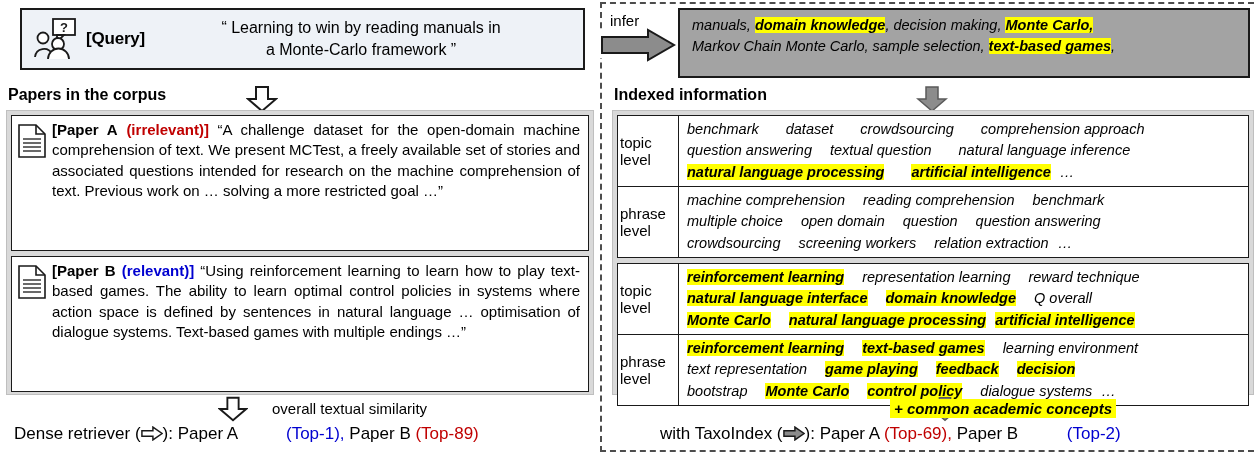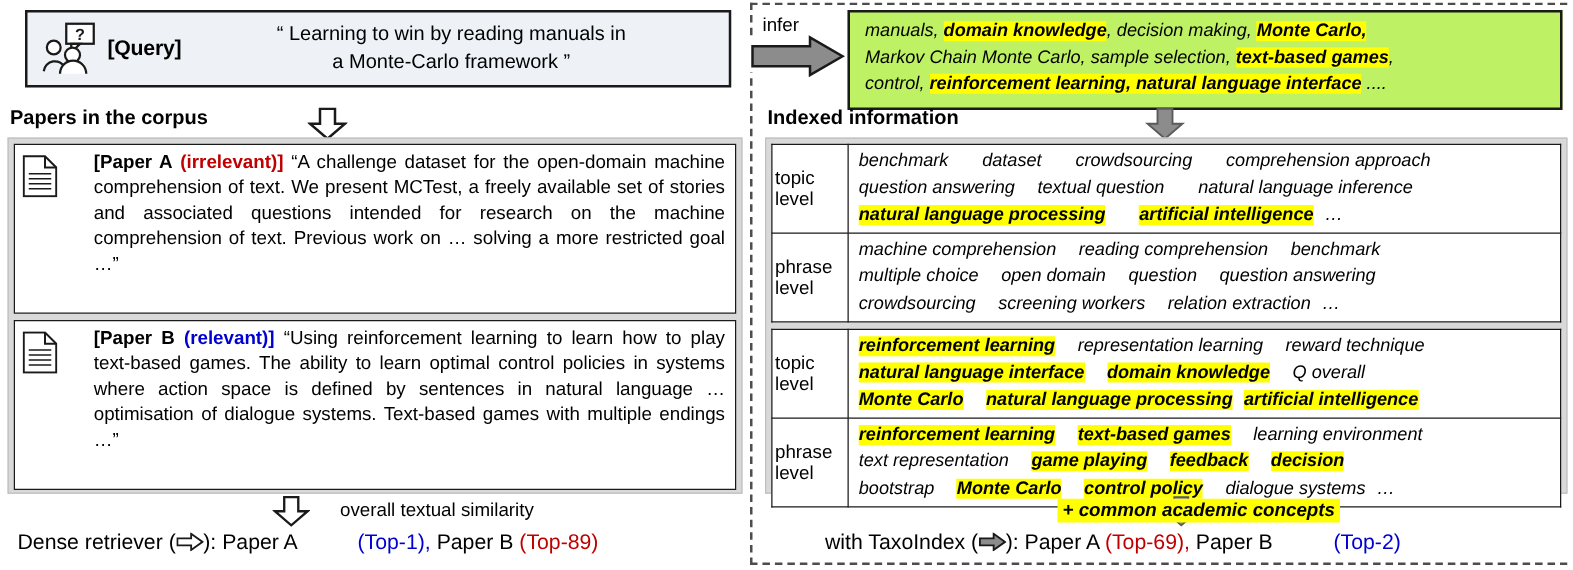--- a/index.html
+++ b/index.html
@@ -37,42 +37,42 @@
     border:2px dashed #4d4d4d;
     box-sizing:border-box;
     border-right:none;
     clip-path:inset(0 0 0 0);
   }
   
   #dash-gap{left:598px;top:30px;width:6px;height:28px;background:#fff;}
 
   
   #inferred-box{
-    left:678px;top:8px;width:572px;height:80px;
-    border:2px solid #1a1a1a;background:#bef264;
+    left:678px;top:8px;width:572px;height:70px;
+    border:2px solid #1a1a1a;background:#a3a3a3;
     box-sizing:border-box;
     padding:5px 8px 4px 12px;
     font-style:italic;font-size:14.5px;line-height:1.45;
   }
 
   
   .sec-head{font-weight:bold;font-size:16px;}
   #papers-head{left:8px;top:86px;text-align:right;}
   #indexed-head{left:614px;top:86px;}
 
   
   #corpus-wrap{
     left:6px;top:110px;width:588px;height:285px;
     background:#d9d9d9;border:1px solid #bfbfbf;box-sizing:border-box;
     padding:4px;
   }
   .paper-box{
     background:#fff;border:1.5px solid #1a1a1a;box-sizing:border-box;
     width:100%;height:136px;padding:4px 8px 4px 6px;
-    display:flex;position:relative;gap:23px;
+    display:flex;position:relative;
   }
   #paper-b-box{margin-top:5px;height:136px;}
   .doc-icon{width:34px;flex:0 0 34px;padding-top:4px;}
   .paper-text{
     flex:1;font-size:15px;line-height:1.36;text-align:justify;
     hyphens:none;
   }
   .pid{font-weight:bold;}
   .tag-irrelevant{color:#c00000;font-weight:bold;}
   .tag-relevant{color:#0000d0;font-weight:bold;}
@@ -98,21 +98,21 @@
     padding:3px 6px 3px 8px;height:64px;
   }
   .terms-cell .ln{display:block;white-space:nowrap;}
   .hl{background:#ffff00;font-weight:bold;font-style:italic;}
 
   
   #sim-label{left:272px;top:400px;font-size:15px;}
   #dense-line{left:14px;top:424px;font-size:17px;white-space:nowrap;}
   #taxo-line{left:660px;top:424px;font-size:17px;white-space:nowrap;}
   #concepts-badge{
-    left:846px;top:399px;font-size:15px;font-style:italic;font-weight:bold;
+    left:890px;top:399px;font-size:15px;font-style:italic;font-weight:bold;
     background:#ffff00;padding:1px 4px;white-space:nowrap;
   }
   .blue{color:#0000d0;margin-left:44px;}
   .red{color:#c00000;}
 </style>
 </head>
 <body>
 
 <div class="abs" id="query-box">
   <div id="query-icon">
@@ -140,21 +140,20 @@
 <div class="abs" id="infer-arrow">
   <svg width="76" height="34" viewBox="0 0 76 34">
     <polygon points="2,9 48,9 48,2 74,17 48,32 48,25 2,25" fill="#8c8c8c" stroke="#1a1a1a" stroke-width="2"></polygon>
   </svg>
 </div>
 
 <div class="abs" id="inferred-box">
   <div>
       <div><span>manuals, </span><span class="hl">domain knowledge</span><span>, decision making, </span><span class="hl">Monte Carlo,</span></div>
       <div><span>Markov Chain Monte Carlo, sample selection, </span><span class="hl">text-based games</span><span>,</span></div>
-      <div><span>control,  </span><span class="hl">reinforcement learning, natural language interface</span><span>   ....</span></div>
     </div>
 </div>
 
 <div class="abs sec-head" id="papers-head">Papers in the corpus</div>
 <div class="abs sec-head" id="indexed-head">Indexed information</div>
 
 <div class="abs" style="left:246px;top:86px;">
   <svg width="32" height="26" viewBox="0 0 32 26">
     <polygon points="10,1 22,1 22,13 30,13 16,25 2,13 10,13" fill="#ffffff" stroke="#1a1a1a" stroke-width="2"></polygon>
   </svg>

